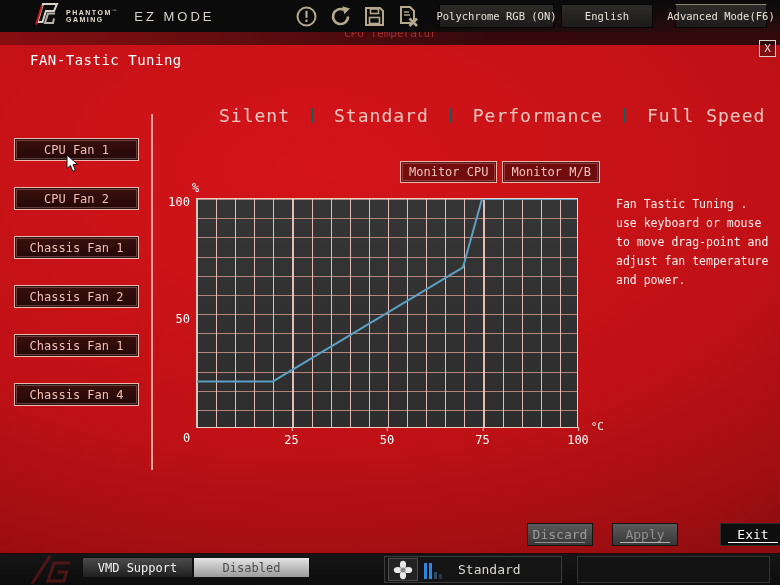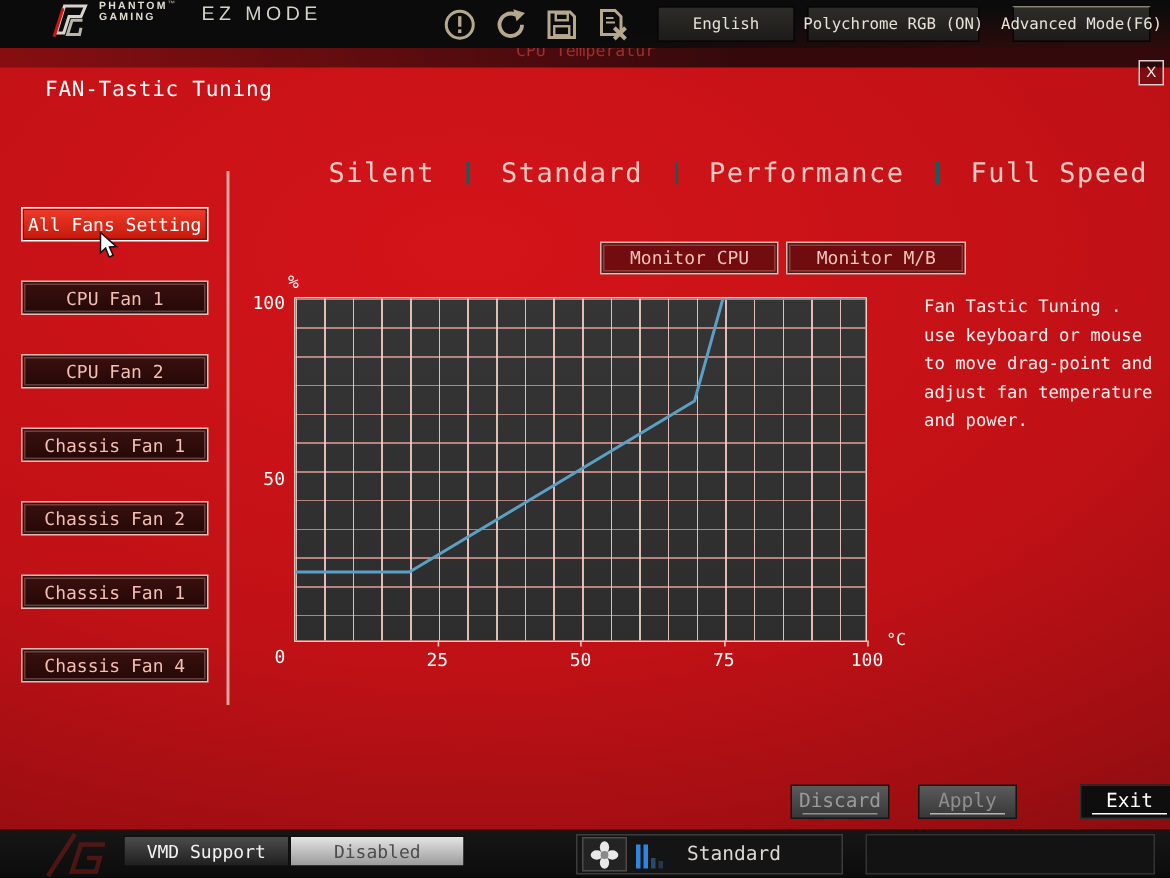--- a/index.html
+++ b/index.html
@@ -4,21 +4,21 @@
 <style>
   * { margin:0; padding:0; box-sizing:border-box; }
   html,body { width:780px; height:585px; }
   body { font-family:"DejaVu Sans Mono", monospace; background:#000; overflow:hidden; }
   .screen { position:relative; width:780px; height:585px; background:#0a0a0a; }
 
   
   .topbar { position:absolute; left:0; top:0; width:780px; height:32px;
     background:radial-gradient(80% 200% at 96% 130%, rgba(130,12,12,.4) 0%, rgba(0,0,0,0) 60%), #0b0b0b;
     display:flex; align-items:center; z-index:5; }
-  .brand { display:flex; margin-left:30px; }
+  .brand { display:flex; align-items:center; margin-left:30px; }
   .brand-text { margin-left:6px; line-height:1.05; }
   .brand-text .ln { display:block; font-size:7px; letter-spacing:1.5px; color:#e3ddd0; font-family:"Liberation Sans", sans-serif; font-weight:bold; }
   .brand-text .tm { font-size:5px; vertical-align:top; color:#9a948a; }
   .mode { margin-left:16px; font-size:13px; letter-spacing:3px; color:#d6d2c8; font-family:"Liberation Sans", sans-serif; }
   .top-right { margin-left:auto; display:flex; align-items:center; }
   .tb-icon { width:23px; height:23px; margin-right:11px; cursor:pointer; }
   .tb-icon svg { width:100%; height:100%; }
   .tb-btn { height:24px; background:linear-gradient(#2e2c29,#1c1b19); border:1px solid #060606;
     color:#e6e2d8; font-size:10.5px; font-family:"DejaVu Sans Mono", monospace;
     display:flex; align-items:center; justify-content:center; white-space:nowrap; cursor:pointer; }
@@ -49,21 +49,21 @@
   .fan-btn { width:125px; height:23px; margin-bottom:26px; font-size:12px; color:#f2beb6;
     background:linear-gradient(#3a100e,#240807); border:1px solid #f2b6ae;
     box-shadow:inset 0 0 0 1px rgba(0,0,0,.65), inset 0 0 0 2px rgba(242,182,174,.3);
     display:flex; align-items:center; justify-content:center; cursor:pointer; font-family:"DejaVu Sans Mono", monospace; }
   .fan-btn.active { background:linear-gradient(#ef3b2a,#c5180a); color:#fff; border-color:#fff;
     box-shadow:inset 0 0 0 1px rgba(110,10,5,.8); }
   .v-sep { position:absolute; left:151px; top:82px; width:2px; height:356px; background:#dfa49c; }
 
   
   .monitor-group { position:absolute; left:400px; top:129px; display:flex; }
-  .monitor-btn { height:22px; padding:0 19px; margin-right:5px; font-size:12px; color:#f4c4bc;
+  .monitor-btn { height:22px; padding:0 8px; margin-right:5px; font-size:12px; color:#f4c4bc;
     background:rgba(40,8,8,.55); border:1px solid #f0b4ac;
     box-shadow:inset 0 0 0 1px rgba(0,0,0,.5), inset 0 0 0 2px rgba(242,182,174,.28);
     display:flex; align-items:center; cursor:pointer; font-family:"DejaVu Sans Mono", monospace; }
 
   
   .chart { position:absolute; left:196px; top:166px; width:382px; height:230px; }
   .plot { position:absolute; left:0; top:0; width:382px; height:230px;
     border:1px solid #f0cdc5; background:
       repeating-linear-gradient(to right, rgba(242,205,198,.9) 0 1px, transparent 1px 19.1px),
       repeating-linear-gradient(to bottom, rgba(225,160,150,.75) 0 1px, transparent 1px 19.17px),
@@ -165,22 +165,22 @@
       </span>
       <span class="tb-icon">
         <svg viewBox="0 0 23 23">
             <path d="M4 2 H13 L17 6 V18 H4 Z" fill="none" stroke="#b5a88e" stroke-width="2"></path>
             <line x1="7" y1="7" x2="12" y2="7" stroke="#b5a88e" stroke-width="1.4"></line>
             <line x1="7" y1="10" x2="13" y2="10" stroke="#b5a88e" stroke-width="1.4"></line>
             <line x1="12.5" y1="13.5" x2="20" y2="21" stroke="#b5a88e" stroke-width="2.6"></line>
             <line x1="20" y1="13.5" x2="12.5" y2="21" stroke="#b5a88e" stroke-width="2.6"></line>
           </svg>
       </span>
+      <button class="tb-btn poly">Polychrome RGB (ON)</button>
       <button class="tb-btn lang">English</button>
-      <button class="tb-btn poly">Polychrome RGB (ON)</button>
       <button class="tb-btn adv">Advanced Mode(F6)</button>
     </div>
   </header>
 
   <section class="dialog">
     <div class="dlg-topband">
       <span class="bg-text">CPU Temperatur</span>
     </div>
     <button class="close-btn">X</button>
 
@@ -190,21 +190,20 @@
       <span class="tab">Silent</span>
       <span class="tab-sep"></span>
       <span class="tab">Standard</span>
       <span class="tab-sep"></span>
       <span class="tab">Performance</span>
       <span class="tab-sep"></span>
       <span class="tab">Full Speed</span>
     </nav>
 
     <div class="fan-list">
-      <button class="fan-btn active">All Fans Setting</button>
       <button class="fan-btn">CPU Fan 1</button>
       <button class="fan-btn">CPU Fan 2</button>
       <button class="fan-btn">Chassis Fan 1</button>
       <button class="fan-btn">Chassis Fan 2</button>
       <button class="fan-btn">Chassis Fan 1</button>
       <button class="fan-btn">Chassis Fan 4</button>
     </div>
     <div class="v-sep"></div>
 
     <div class="monitor-group">

